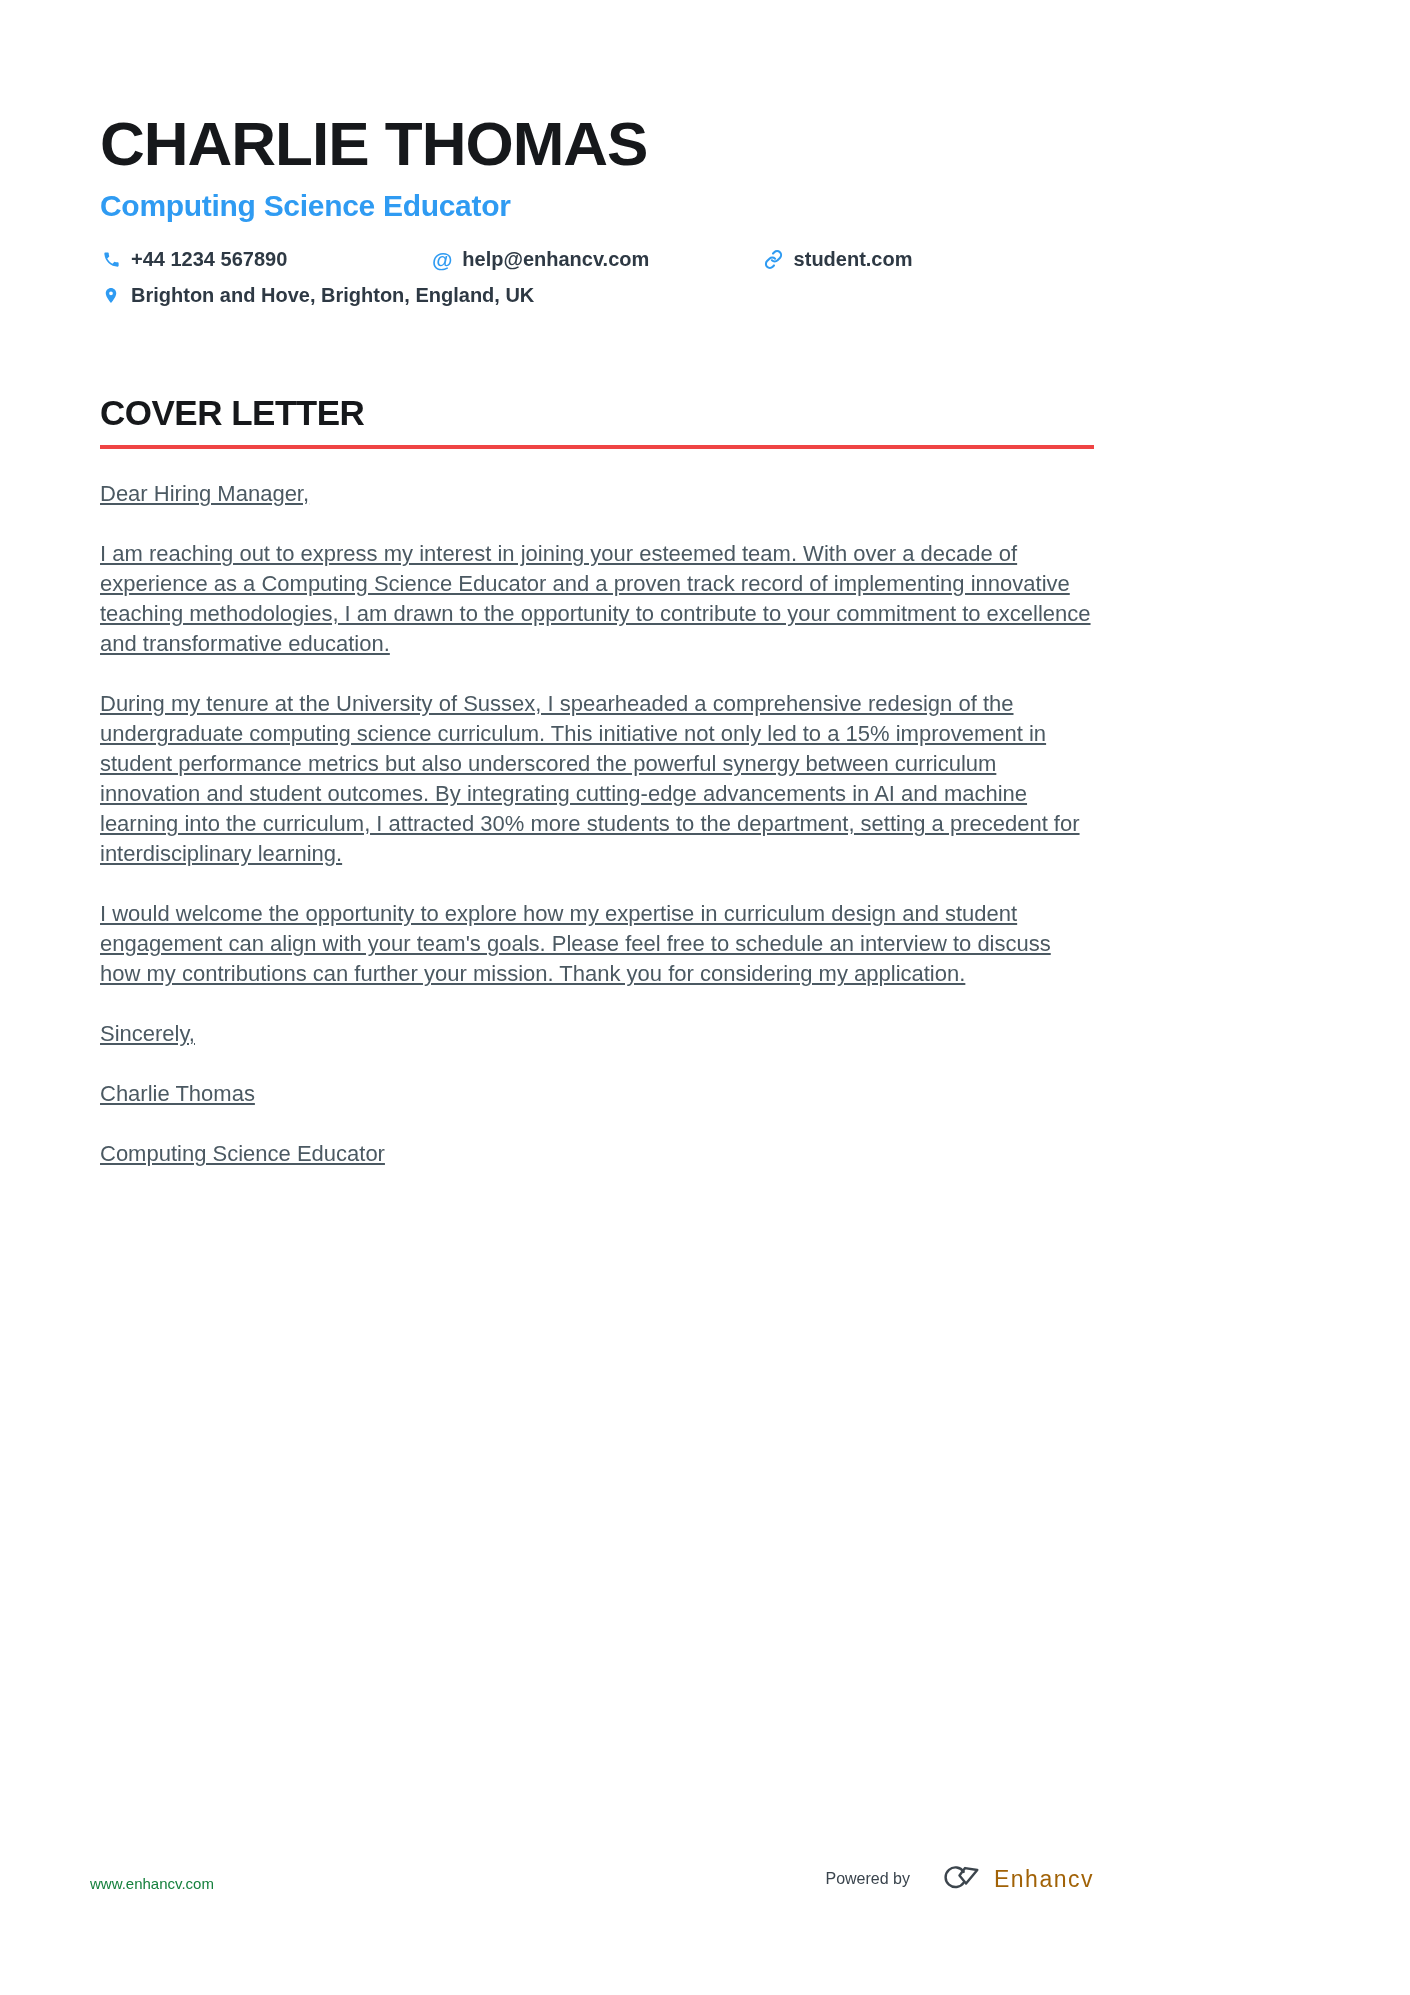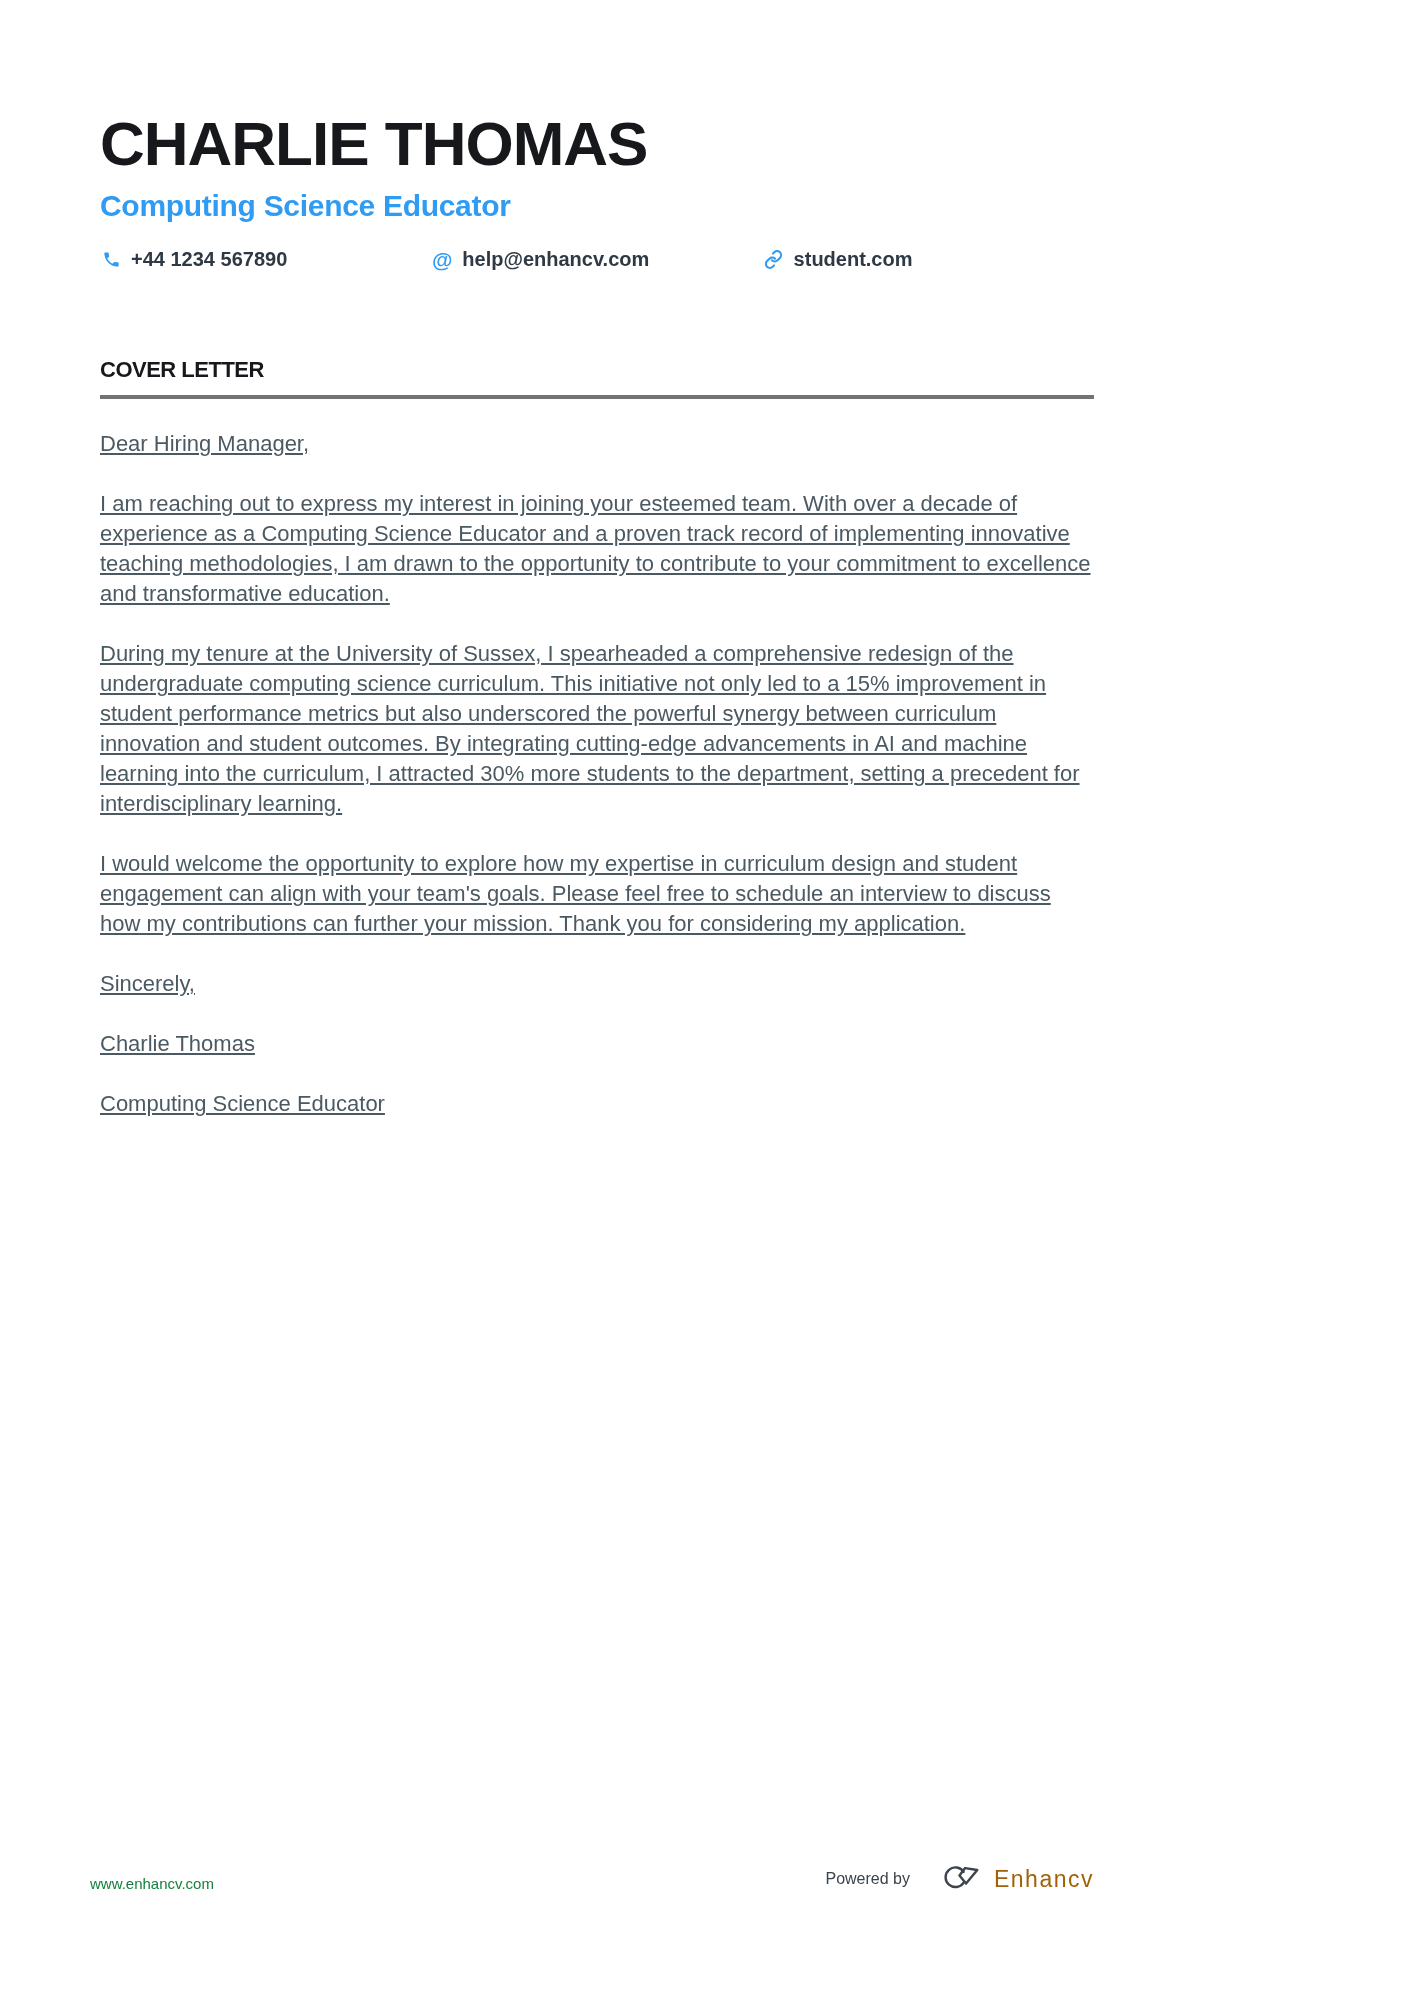--- a/index.html
+++ b/index.html
@@ -64,22 +64,22 @@
     font-size: 21px;
     font-weight: 700;
     color: #2f9bf2;
     line-height: 1;
   }
   
   .section { margin-top: 86px; }
   .section-heading {
     margin: 0;
     padding-bottom: 12px;
-    border-bottom: 4px solid #737373;
-    font-size: 22px;
+    border-bottom: 4px solid #ef4444;
+    font-size: 35px;
     font-weight: 700;
     letter-spacing: -0.5px;
     color: #16181b;
   }
   
   .letter {
     margin-top: 30px;
     font-size: 22px;
     line-height: 30px;
     color: #4b5962;
@@ -140,20 +140,30 @@
           <span class="icon">
             <svg width="19" height="19" viewBox="0 0 24 24" fill="none" stroke="currentColor" stroke-width="2.6" stroke-linecap="round" stroke-linejoin="round">
               <path d="M10 13a5 5 0 0 0 7.1 0l3-3a5 5 0 0 0-7.1-7.1l-1.6 1.6"></path>
               <path d="M14 11a5 5 0 0 0-7.1 0l-3 3a5 5 0 0 0 7.1 7.1l1.6-1.6"></path>
             </svg>
           </span>
           <span>student.com</span>
         </div>
       </div>
 
+      <div class="contact-row location-row">
+        <div class="contact-item">
+          <span class="icon">
+            <svg width="18" height="19" viewBox="0 0 24 24" fill="currentColor">
+              <path d="M12 2C8.1 2 5 5.1 5 9c0 5.2 7 13 7 13s7-7.8 7-13c0-3.9-3.1-7-7-7zm0 9.5A2.5 2.5 0 1 1 12 6.5a2.5 2.5 0 0 1 0 5z"></path>
+            </svg>
+          </span>
+          <span>Brighton and Hove, Brighton, England, UK</span>
+        </div>
+      </div>
     </div>
 
     <div class="section">
       <h3 class="section-heading">COVER LETTER</h3>
 
       <div class="letter">
         <p>Dear Hiring Manager,</p>
         <p>I am reaching out to express my interest in joining your esteemed team. With over a decade of experience as a Computing Science Educator and a proven track record of implementing innovative teaching methodologies, I am drawn to the opportunity to contribute to your commitment to excellence and transformative education.</p>
         <p>During my tenure at the University of Sussex, I spearheaded a comprehensive redesign of the undergraduate computing science curriculum. This initiative not only led to a 15% improvement in student performance metrics but also underscored the powerful synergy between curriculum innovation and student outcomes. By integrating cutting-edge advancements in AI and machine learning into the curriculum, I attracted 30% more students to the department, setting a precedent for interdisciplinary learning.</p>
         <p>I would welcome the opportunity to explore how my expertise in curriculum design and student engagement can align with your team's goals. Please feel free to schedule an interview to discuss how my contributions can further your mission. Thank you for considering my application.</p>

